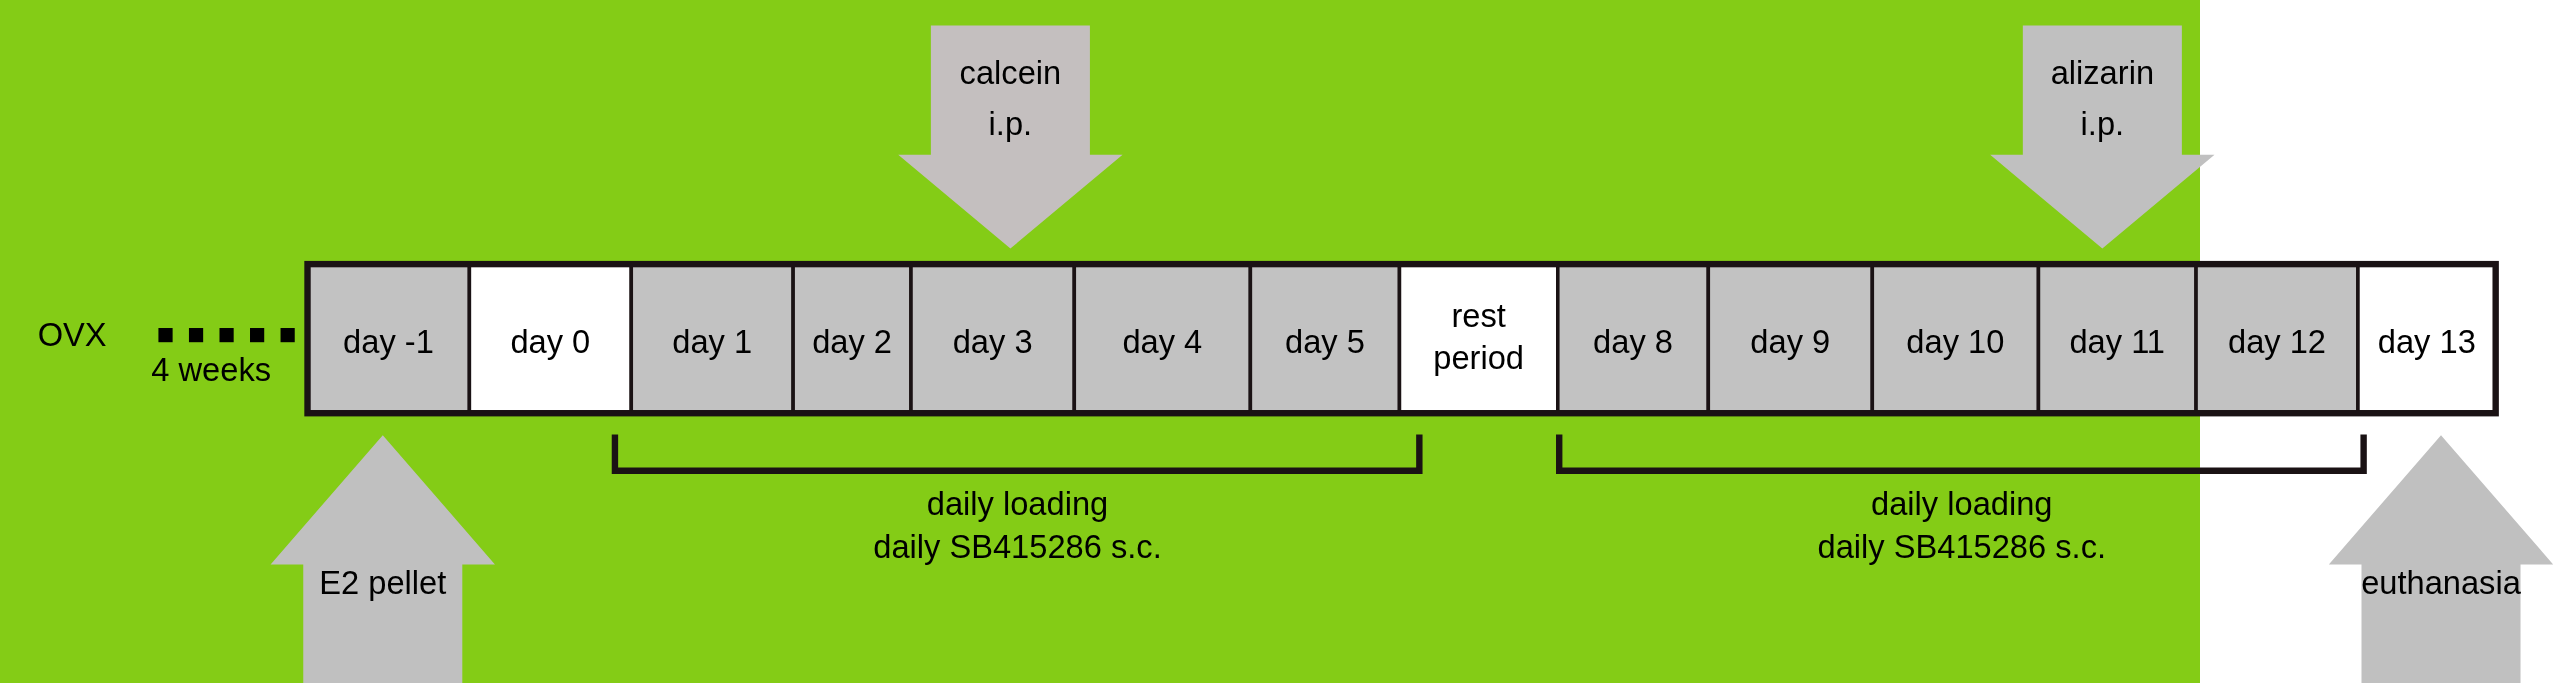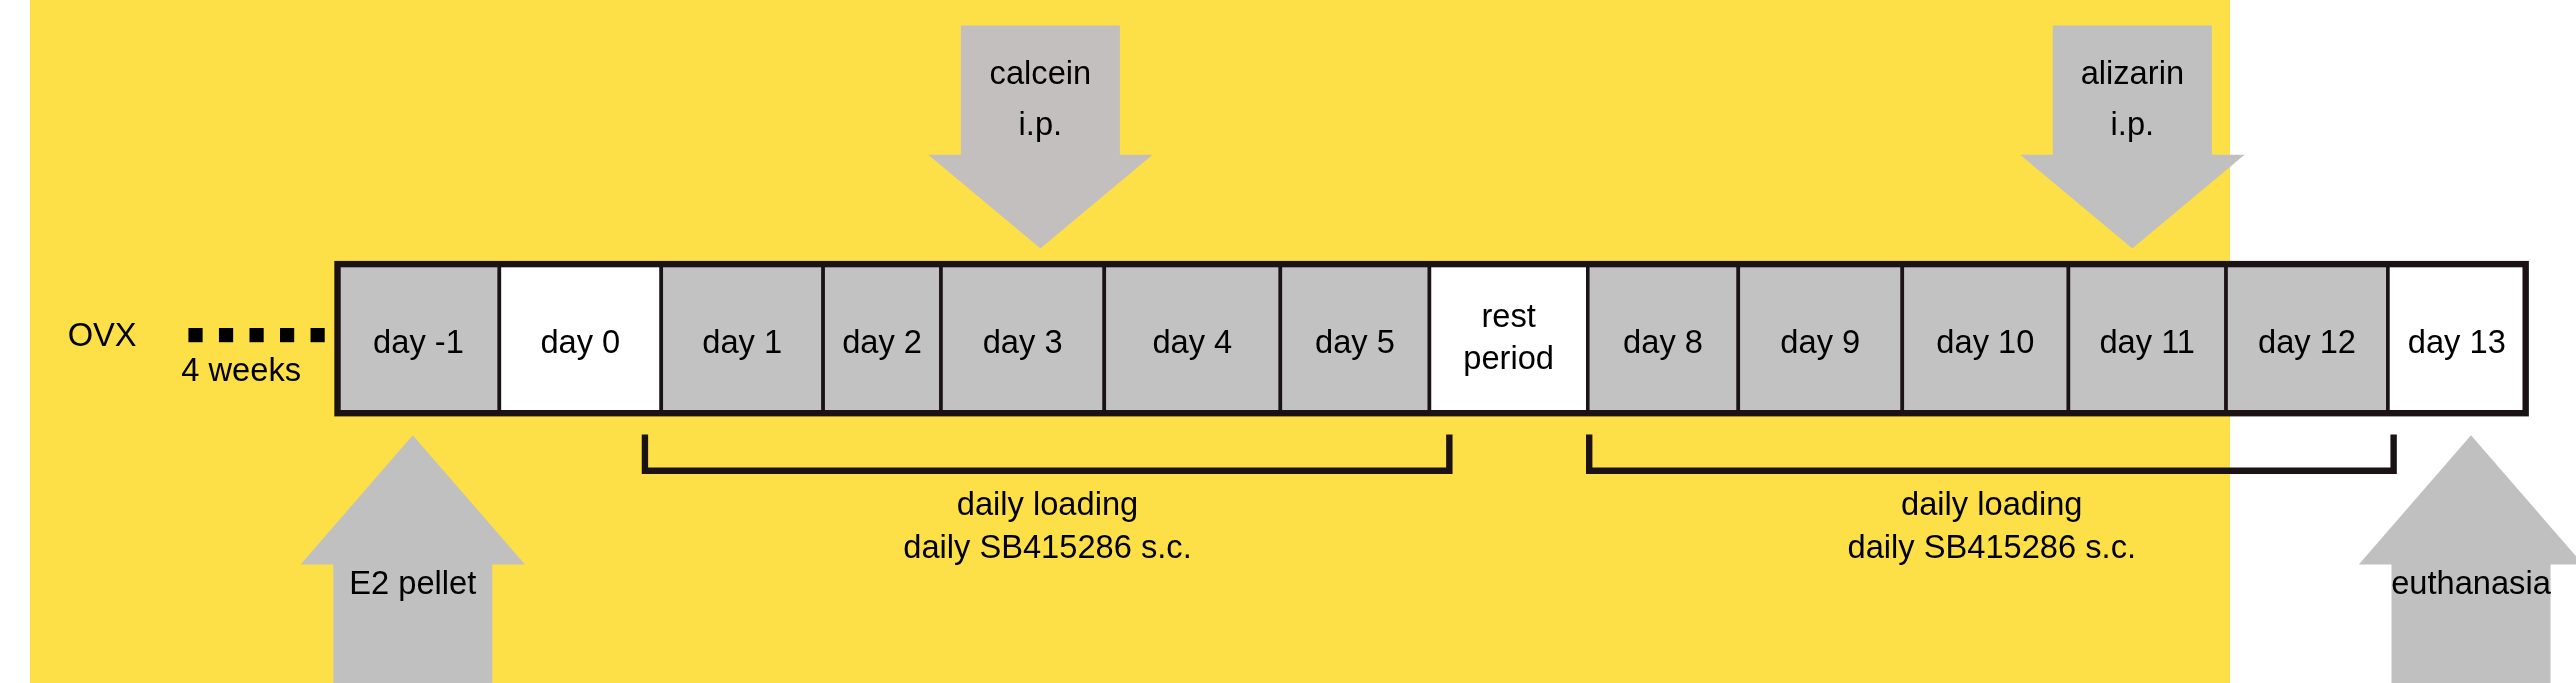--- a/index.html
+++ b/index.html
@@ -10,22 +10,21 @@
   body {
     width: 2576px;
     height: 683px;
     font-family: "Liberation Sans", sans-serif;
     overflow: hidden;
   }
   #stage {
     position: relative;
     width: 2200px;
     height: 683px;
-    background: #fde047;
-    margin-left: 30px;
+    background: #84cc16;
   }
   svg.layer {
     position: absolute;
     top: 0;
     left: 0;
     width: 2576px;
     height: 683px;
   }
   text {
     font-family: "Liberation Sans", sans-serif;

